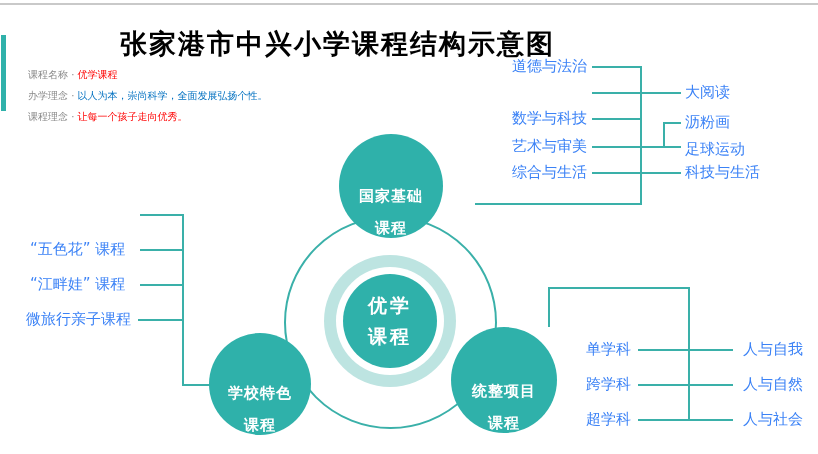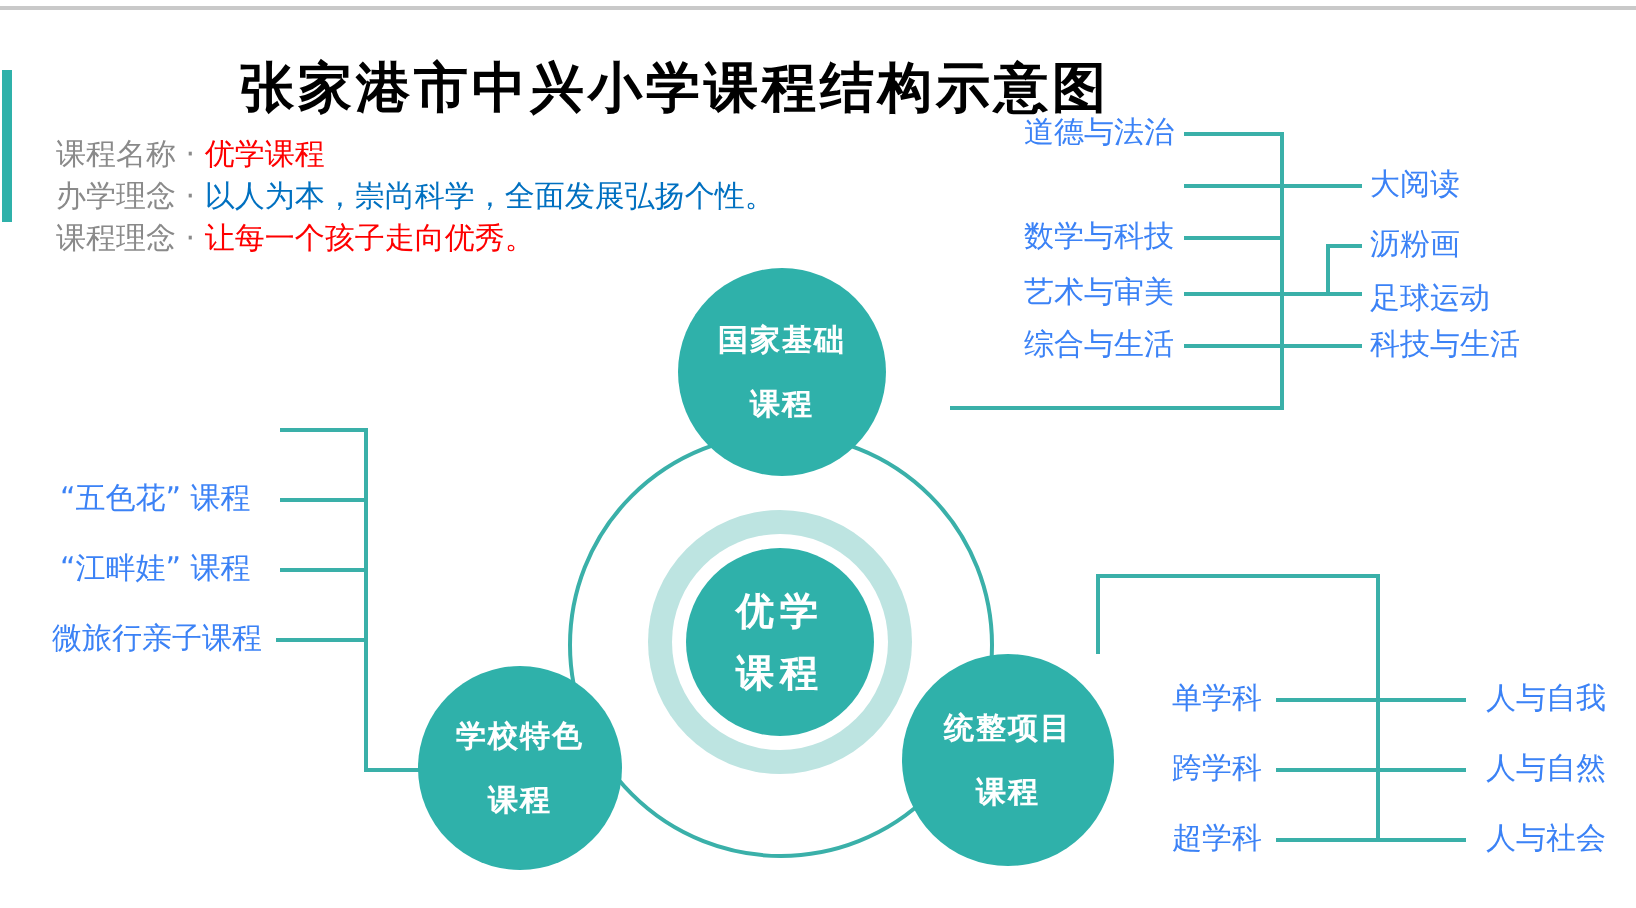--- a/index.html
+++ b/index.html
@@ -6,35 +6,35 @@
   .slide{
     position:relative;width:818px;height:454px;background:#ffffff;overflow:hidden;
     font-family:"DejaVu Sans",sans-serif;
   }
   .top-divider{position:absolute;left:0;top:3px;width:818px;height:2px;background:#c9c9c9;}
   .accent-bar{position:absolute;left:1px;top:35px;width:5px;height:76px;background:#2fb1aa;}
   .page-title{
     position:absolute;left:104px;top:10px;margin:16px;
     font-size:27px;font-weight:bold;letter-spacing:2px;color:#000;white-space:nowrap;
   }
-  .info-row{position:absolute;left:28px;height:20px;font-size:15px;white-space:nowrap;}
+  .info-row{position:absolute;left:28px;height:20px;font-size:10px;white-space:nowrap;}
   .info-label{color:#8a8a8a;}
   .val-red{color:#fe0000;}
   .val-blue{color:#0070c0;}
 
   .hline{position:absolute;height:2px;background:#3ab0a9;}
   .vline{position:absolute;width:2px;background:#3ab0a9;}
 
   .ring{
     position:absolute;left:284px;top:216px;width:213px;height:213px;
     border:2px solid #3ab0a9;border-radius:50%;box-sizing:border-box;background:transparent;
   }
   .node{
     position:absolute;border-radius:50%;background:#2fb1aa;color:#fff;
-    display:flex;flex-direction:column;align-items:center;justify-content:center;
+    display:flex;flex-direction:column;align-items:center;justify-content:flex-end;
     font-size:15px;font-weight:bold;text-align:center;row-gap:13px;letter-spacing:1px;
   }
   .hub-outer{position:absolute;left:324px;top:255px;width:132px;height:132px;border-radius:50%;background:#bde4e1;}
   .hub-white{position:absolute;left:336px;top:267px;width:108px;height:108px;border-radius:50%;background:#ffffff;}
   .hub-inner{
     position:absolute;left:343px;top:274px;width:94px;height:94px;border-radius:50%;background:#2fb1aa;
     color:#fff;display:flex;flex-direction:column;align-items:center;justify-content:center;
     font-size:19px;font-weight:bold;letter-spacing:3px;row-gap:5px;
   }
   .leaf{position:absolute;height:20px;font-size:15px;color:#3b82f6;white-space:nowrap;}

